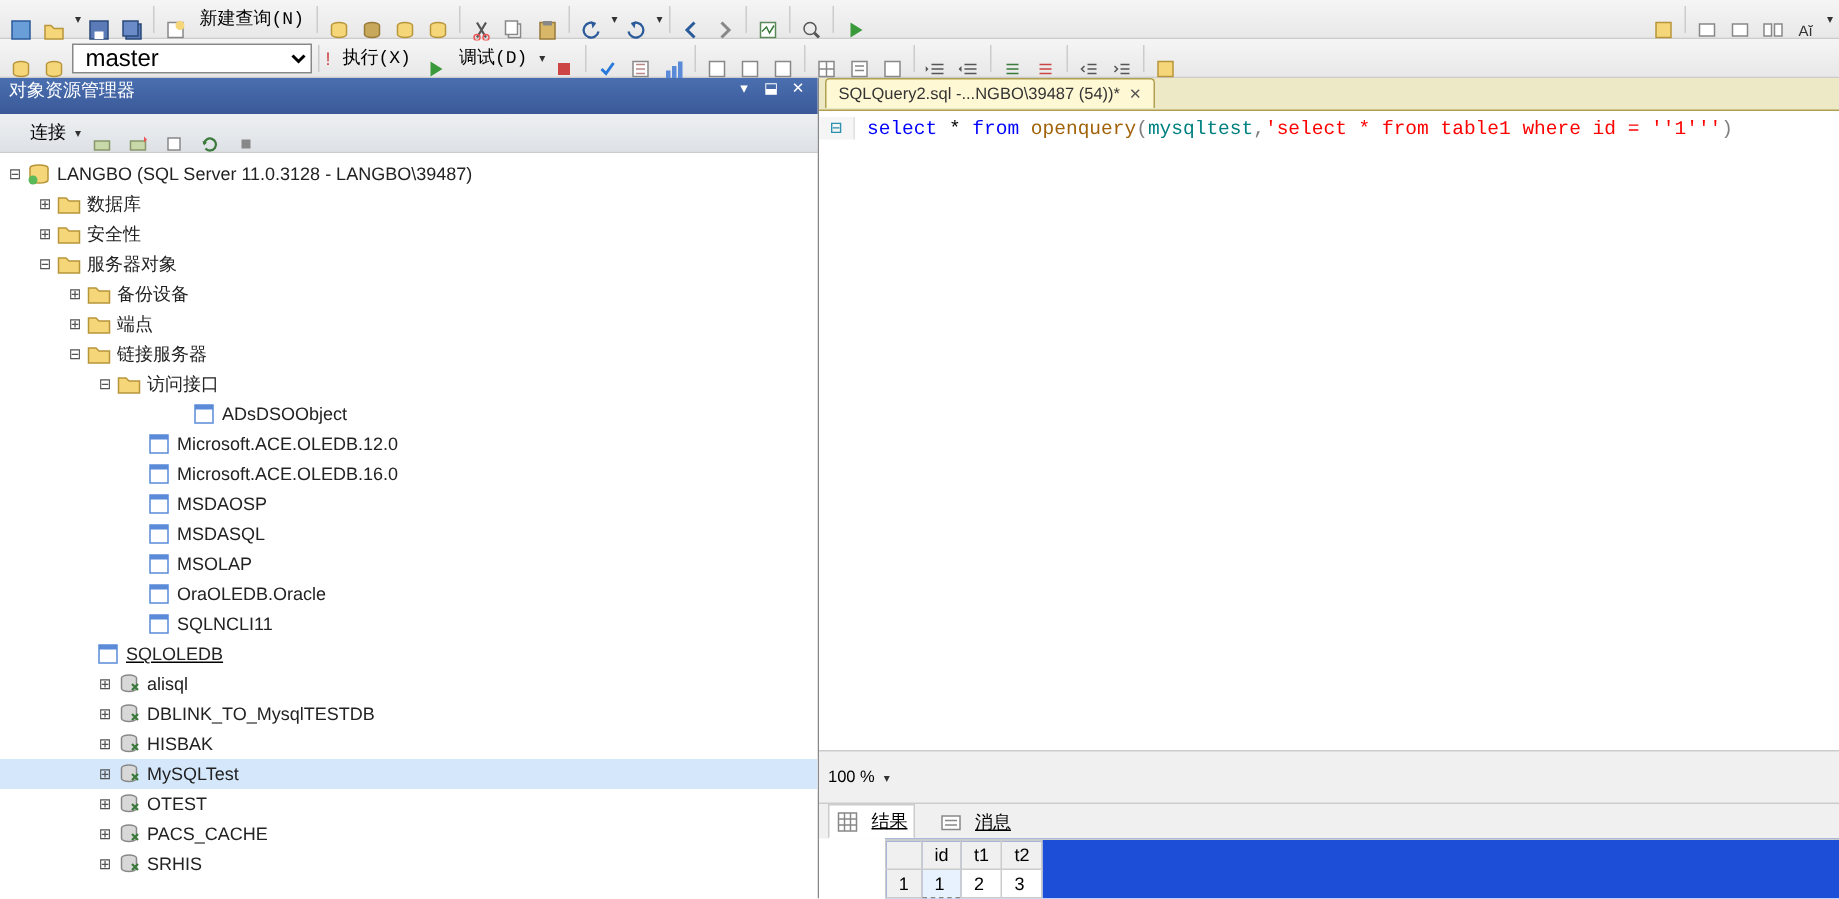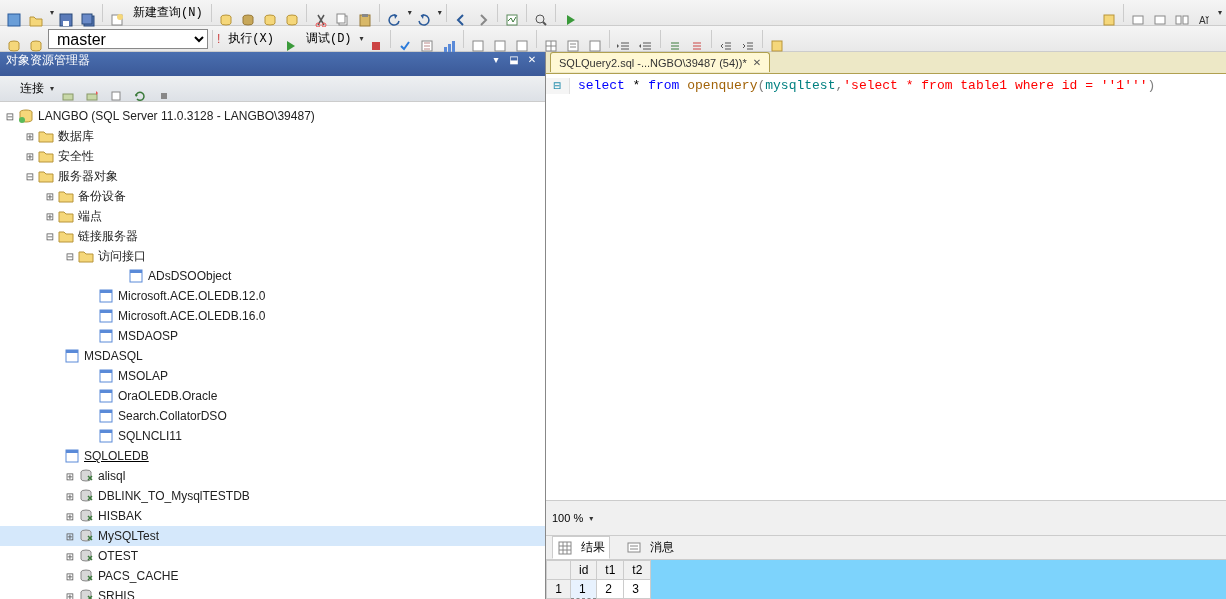--- a/index.html
+++ b/index.html
@@ -34,24 +34,24 @@
 .code-line { display: flex; align-items: flex-start; min-height: 16px; }
 .gutter { width: 24px; flex-shrink: 0; text-align: center; color: #2b91af; background: #f5f5f5; border-right: 1px solid #e0e0e0; }
 .code-text { padding-left: 8px; white-space: pre; }
 .kw { color: #0000ff; }
 .fn { color: #a16207; }
 .str { color: #ff0000; }
 .paren { color: #808080; }
 .ident { color: #008080; }
 
 .zoom-bar { height: 20px; background: #f0f0f0; border-top: 1px solid #ccc; display: flex; align-items: center; padding: 17px 6px; font-size: 11px; gap: 4px; }
-.results-tabs { height: 24px; background: #f0f0f0; border-top: 1px solid #ccc; display: flex; align-items: center; padding: 0 6px; gap: 12px; }
+.results-tabs { height: 24px; background: #f0f0f0; border-top: 1px solid #ccc; display: flex; align-items: flex-end; padding: 0 6px; gap: 12px; text-decoration: underline; }
 .rtab { display: flex; align-items: center; gap: 4px; font-size: 12px; cursor: pointer; padding: 2px 4px; }
 .rtab.active { background: #fff; border: 1px solid #ccc; border-bottom-color: #fff; }
-.grid { flex: 0 0 auto; background: #7dd3fc; border-top: 1px solid #ccc; }
+.grid { flex: 0 0 auto; background: #1d4ed8; border-top: 1px solid #ccc; margin-left: 44px; }
 .grid table { border-collapse: collapse; font-size: 12px; }
 .grid th, .grid td { border: 1px solid #ccc; padding: 2px 8px; text-align: left; background: #fff; }
 .grid th { background: #f0f0f0; font-weight: normal; }
 .grid .row-head { background: #f0f0f0; text-align: center; width: 24px; }
 .grid td.sel { background: #e8f2fe; border: 1px dashed #888; }
 
 svg { pointer-events: none; }
 </style>
 </head>
 <body>
@@ -486,21 +486,21 @@
           </div>
           <div class="tree-node" style="padding-left: 98px;">
             <span class="tree-icon ic-page">
               <svg width="16" height="16">
                 <rect x="2" y="2" width="12" height="12" fill="#fff" stroke="#5a8ad8"></rect>
                 <rect x="2" y="2" width="12" height="3" fill="#5a8ad8"></rect>
               </svg>
             </span>
             <span class="tree-label">MSDAOSP</span>
           </div>
-          <div class="tree-node" style="padding-left: 64px;">
+          <div class="tree-node" style="padding-left: 98px;">
             <span class="tree-icon ic-page">
               <svg width="16" height="16">
                 <rect x="2" y="2" width="12" height="12" fill="#fff" stroke="#5a8ad8"></rect>
                 <rect x="2" y="2" width="12" height="3" fill="#5a8ad8"></rect>
               </svg>
             </span>
             <span class="tree-label">MSDASQL</span>
           </div>
           <div class="tree-node" style="padding-left: 98px;">
             <span class="tree-icon ic-page">
@@ -512,29 +512,20 @@
             <span class="tree-label">MSOLAP</span>
           </div>
           <div class="tree-node" style="padding-left: 98px;">
             <span class="tree-icon ic-page">
               <svg width="16" height="16">
                 <rect x="2" y="2" width="12" height="12" fill="#fff" stroke="#5a8ad8"></rect>
                 <rect x="2" y="2" width="12" height="3" fill="#5a8ad8"></rect>
               </svg>
             </span>
             <span class="tree-label">OraOLEDB.Oracle</span>
-          </div>
-          <div class="tree-node" style="padding-left: 98px;">
-            <span class="tree-icon ic-page">
-              <svg width="16" height="16">
-                <rect x="2" y="2" width="12" height="12" fill="#fff" stroke="#5a8ad8"></rect>
-                <rect x="2" y="2" width="12" height="3" fill="#5a8ad8"></rect>
-              </svg>
-            </span>
-            <span class="tree-label">Search.CollatorDSO</span>
           </div>
           <div class="tree-node" style="padding-left: 98px;">
             <span class="tree-icon ic-page">
               <svg width="16" height="16">
                 <rect x="2" y="2" width="12" height="12" fill="#fff" stroke="#5a8ad8"></rect>
                 <rect x="2" y="2" width="12" height="3" fill="#5a8ad8"></rect>
               </svg>
             </span>
             <span class="tree-label">SQLNCLI11</span>
           </div>

